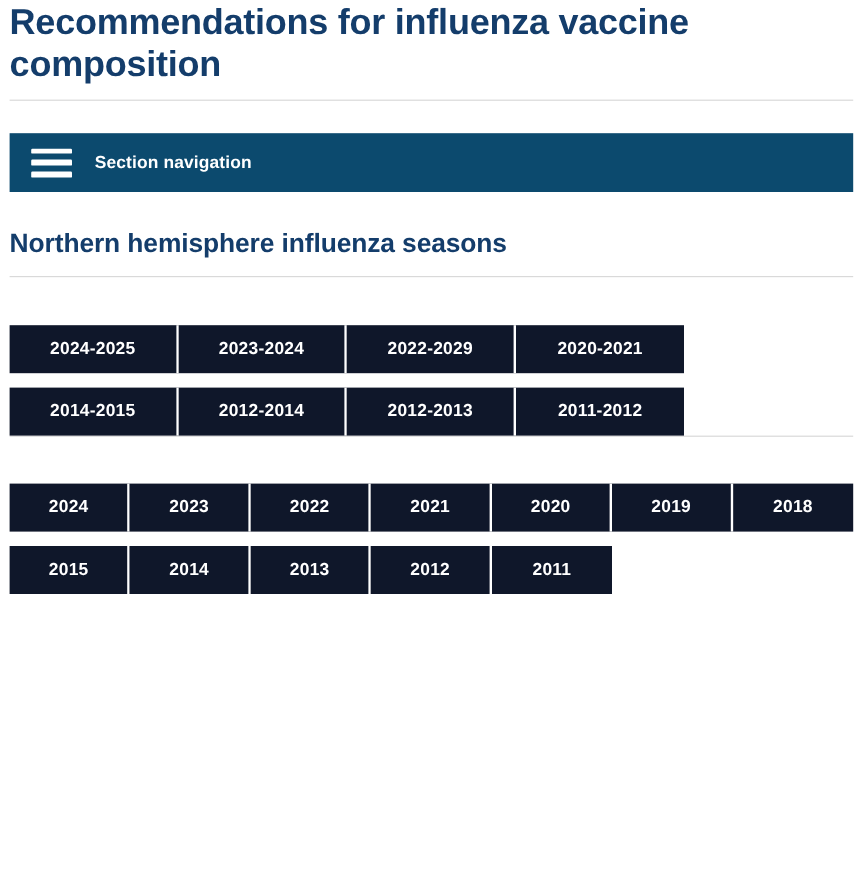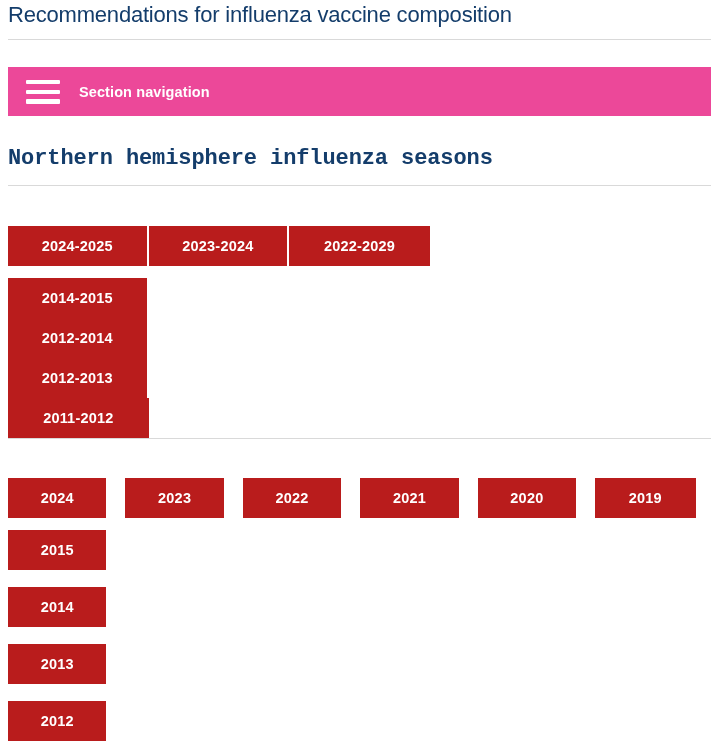--- a/index.html
+++ b/index.html
@@ -17,40 +17,40 @@
   }
 
   .page {
     width: 719px;
     height: 742px;
     position: relative;
     padding: 0 8px;
   }
 
   .page-title {
-    font-size: 22px;
-    font-weight: normal;
+    font-size: 30px;
+    font-weight: bold;
     color: #143d6b;
     letter-spacing: -0.2px;
     margin: 0;
     padding: 2px 0 12px 0;
     line-height: 1.15;
   }
 
   .hr {
     height: 1px;
     background: #d9d9d9;
     border: 0;
     margin: 0;
   }
 
   .section-nav {
     margin-top: 27px;
     height: 49px;
-    background: #ec4899;
+    background: #0c4a6e;
     display: flex;
     align-items: center;
     padding-left: 18px;
   }
   .hamburger {
     width: 34px;
     height: 24px;
     display: flex;
     flex-direction: column;
     justify-content: space-between;
@@ -71,55 +71,54 @@
     letter-spacing: 0.1px;
   }
 
   .section-heading {
     font-size: 22px;
     font-weight: bold;
     color: #143d6b;
     margin: 0;
     padding: 30px 0 14px 0;
     letter-spacing: -0.1px;
-    font-family: Liberation Mono, monospace;
   }
 
   .btn-rows {
     margin-top: 40px;
   }
   .btn-row {
     display: flex;
     width: 703px;
     margin-bottom: 12px;
   }
-  .btn-row:last-child { margin-bottom: 0; flex-direction: column; }
+  .btn-row:last-child { margin-bottom: 0; }
 
   .season-btn {
-    background: #b91c1c;
+    background: #0f172a;
     color: #ffffff;
     font-size: 14.5px;
     font-weight: bold;
     text-align: center;
     height: 40px;
     line-height: 40px;
     border: 0;
     border-right: 2px solid #ffffff;
     font-family: "Liberation Sans", sans-serif;
     cursor: pointer;
     letter-spacing: 0.2px;
     padding: 0;
   }
   .season-btn:last-child { border-right: 0; }
 
   .row-5 .season-btn { width: 20%; }
   .row-7 .season-btn { width: 14.2857%; }
 
   .south-rows { margin-top: 39px; }
-  .south-rows .btn-row { margin-bottom: 12px; gap: 17px; }
+  .south-rows .btn-row { margin-bottom: 12px; }
 </style>
 </head>
 <body>
 
 <div class="page">
 
   <h1 class="page-title">Recommendations for influenza vaccine composition</h1>
   <hr class="hr">
 
   <div class="section-nav">
@@ -132,39 +131,41 @@
   </div>
 
   <h2 class="section-heading">Northern hemisphere influenza seasons</h2>
   <hr class="hr">
 
   <div class="btn-rows">
     <div class="btn-row row-5">
       <button class="season-btn">2024-2025</button>
       <button class="season-btn">2023-2024</button>
       <button class="season-btn">2022-2029</button>
+      <button class="season-btn">2020-2021</button>
     </div>
     <div class="btn-row row-5">
       <button class="season-btn">2014-2015</button>
       <button class="season-btn">2012-2014</button>
       <button class="season-btn">2012-2013</button>
       <button class="season-btn">2011-2012</button>
     </div>
   </div>
 
   <hr class="hr">
 
   <div class="btn-rows south-rows">
     <div class="btn-row row-7">
       <button class="season-btn">2024</button>
       <button class="season-btn">2023</button>
       <button class="season-btn">2022</button>
       <button class="season-btn">2021</button>
       <button class="season-btn">2020</button>
       <button class="season-btn">2019</button>
+      <button class="season-btn">2018</button>
     </div>
     <div class="btn-row row-7">
       <button class="season-btn">2015</button>
       <button class="season-btn">2014</button>
       <button class="season-btn">2013</button>
       <button class="season-btn">2012</button>
       <button class="season-btn">2011</button>
     </div>
   </div>
 

